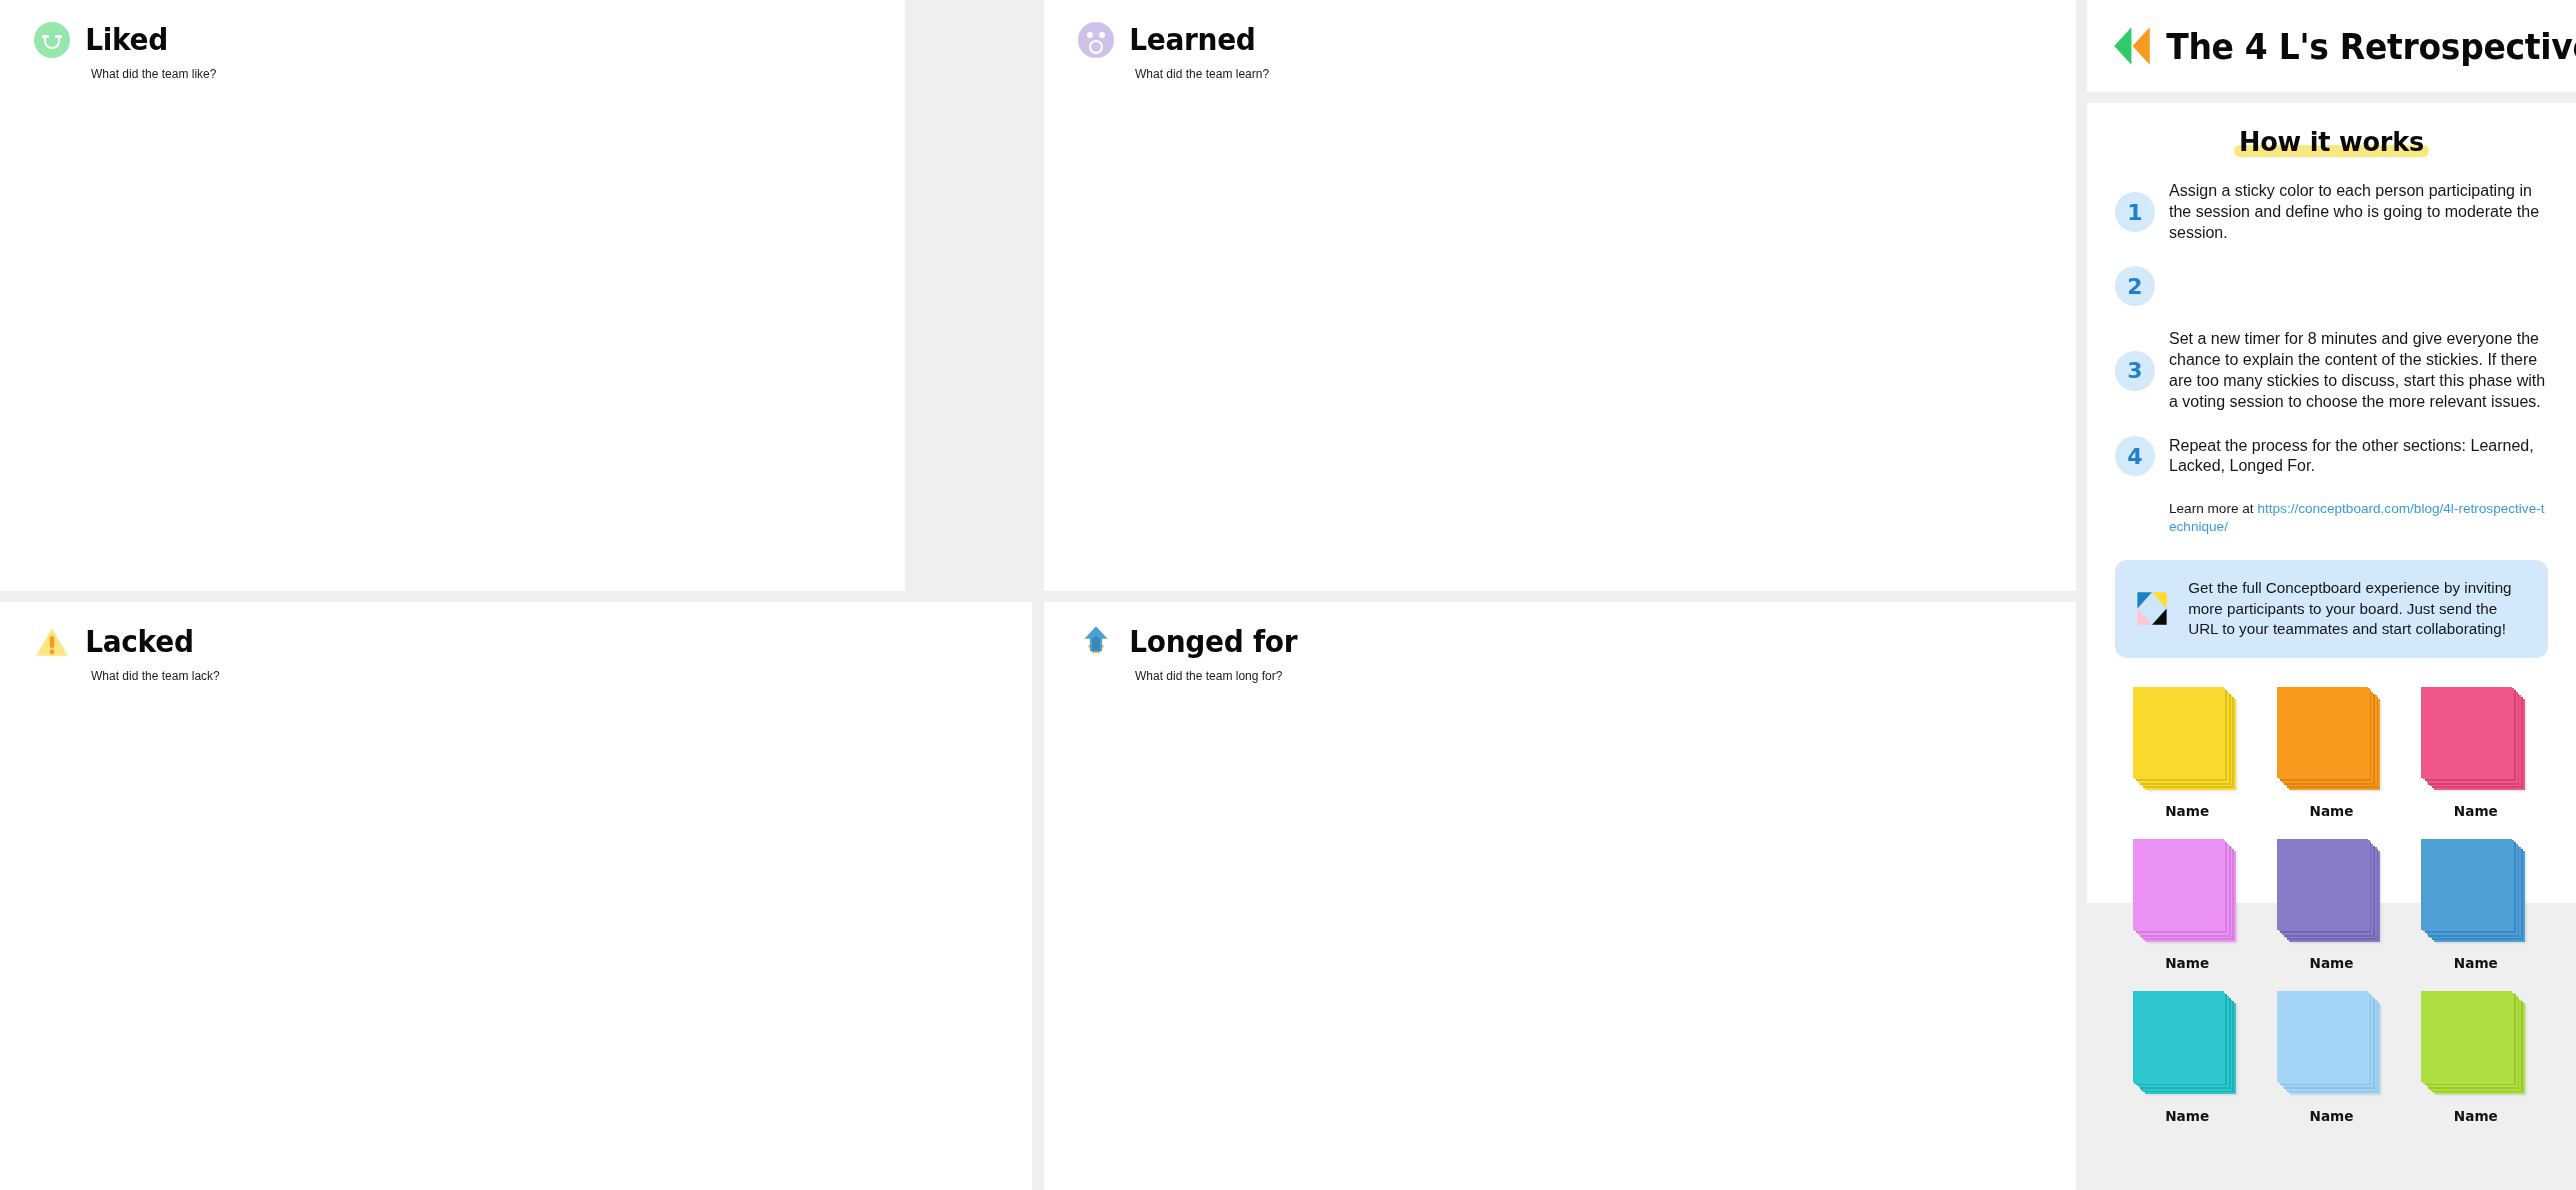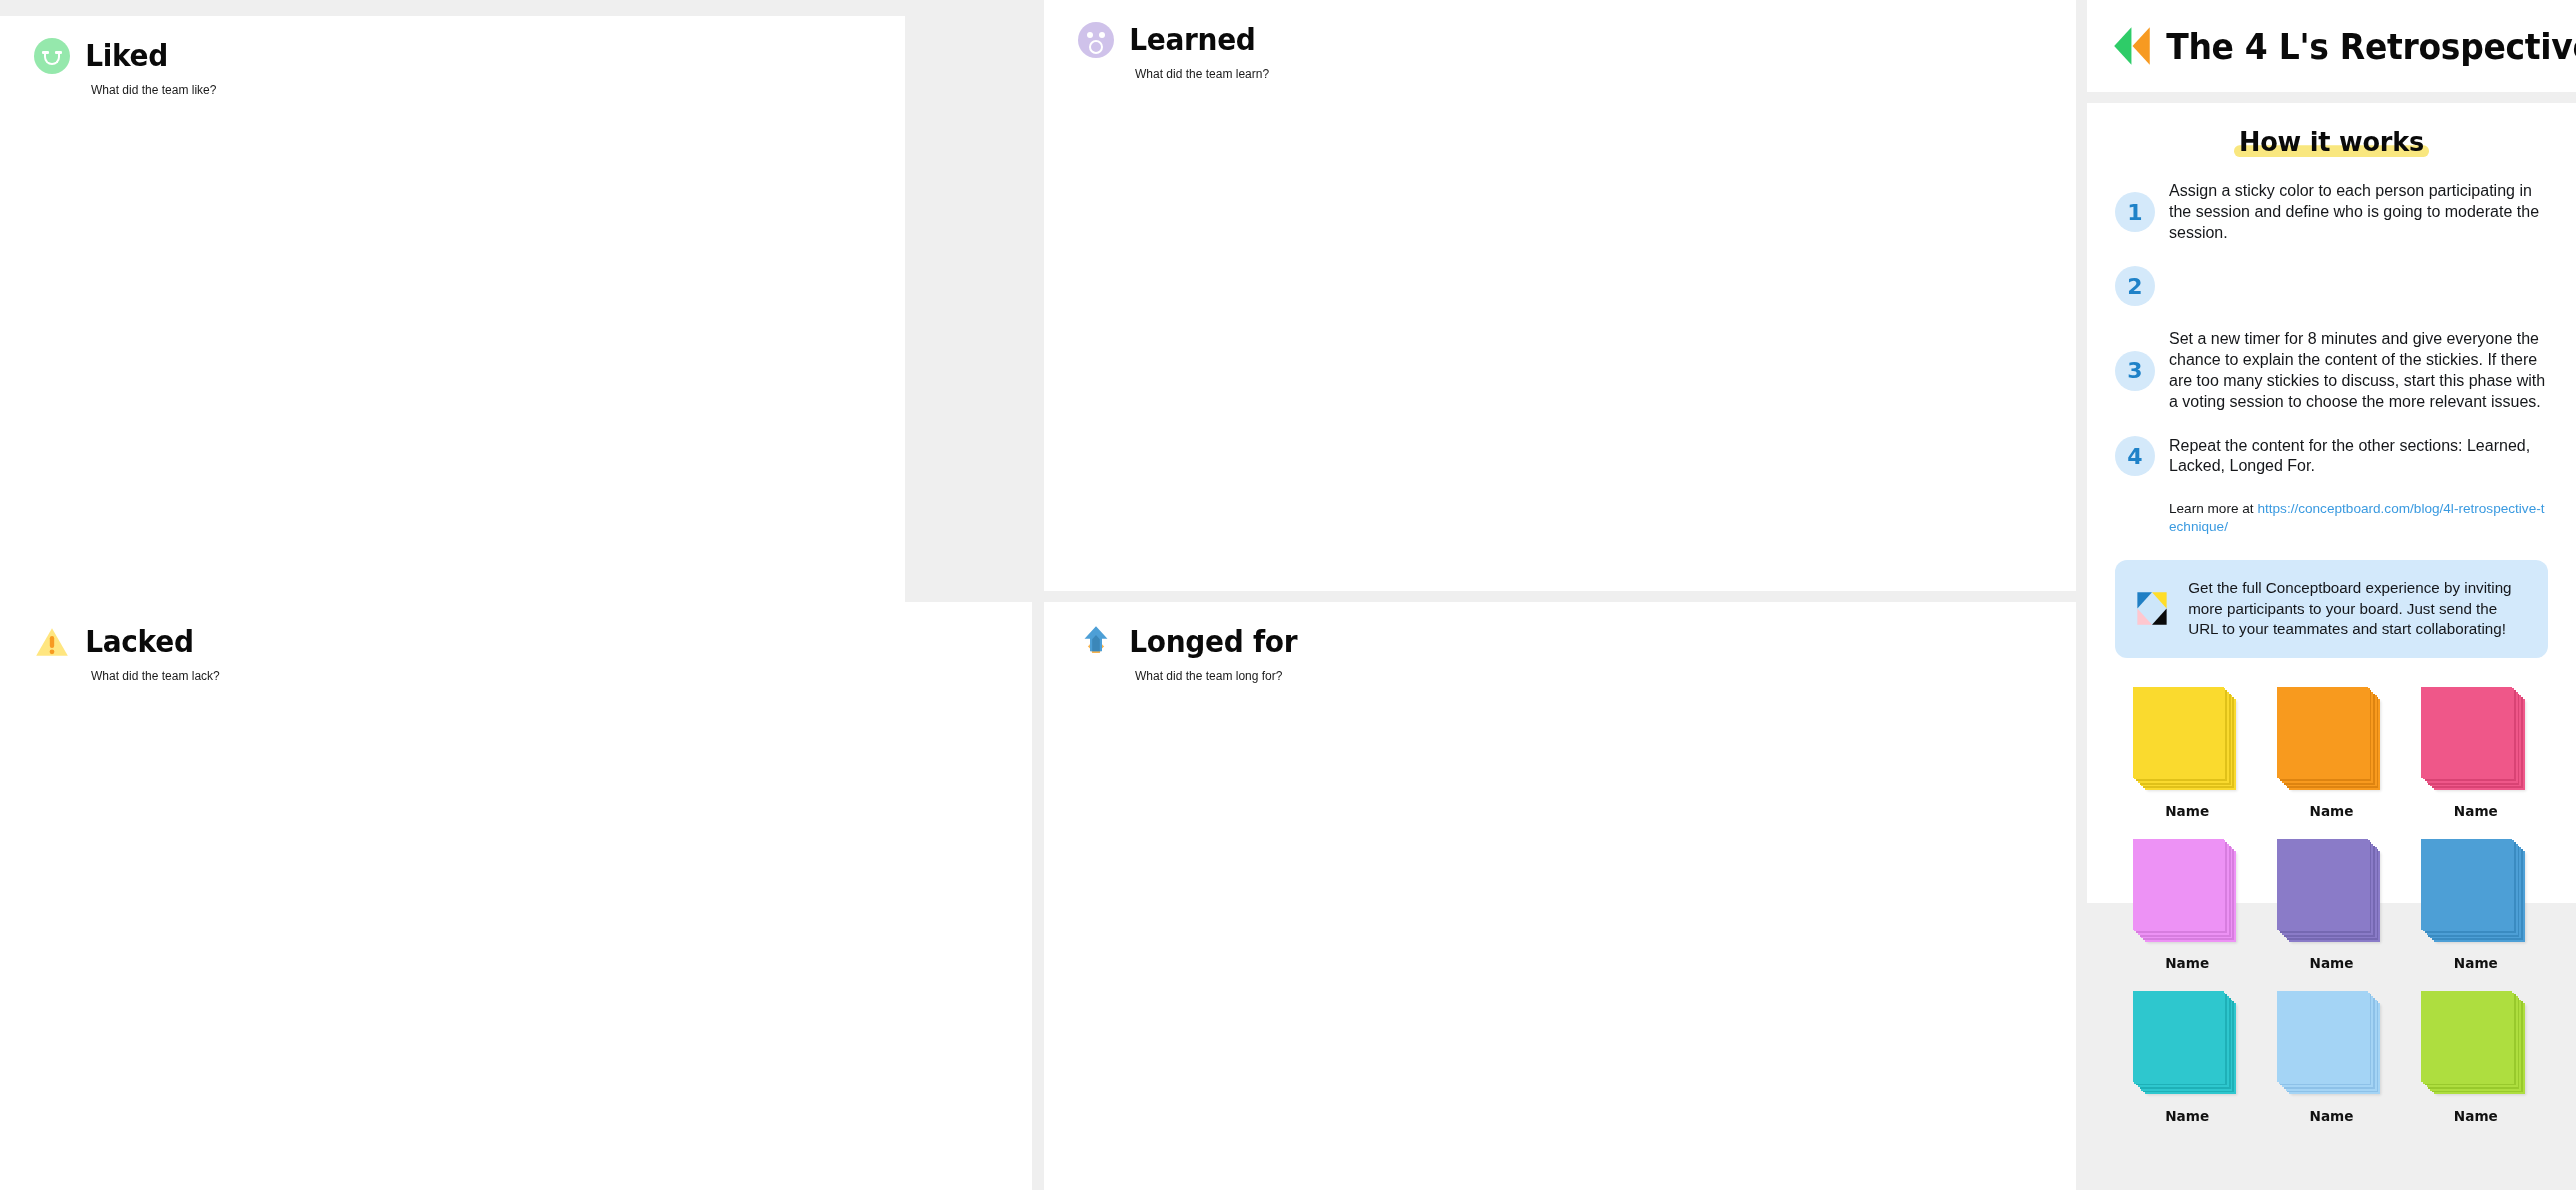--- a/index.html
+++ b/index.html
@@ -17,21 +17,21 @@
     width: 2576px;
     height: 1191px;
     background: #efefef;
   }
 
   
   .quadrant {
     position: absolute;
     background: #ffffff;
   }
-  #q-liked     { left: 0;      top: 16px;      width: 905px; height: 591px; }
+  #q-liked     { left: 0;      top: 0;      width: 905px; height: 591px; }
   #q-learned   { left: 1044px; top: 0;      width: 1032px; height: 591px; }
   #q-lacked    { left: 0;      top: 602px; width: 1032px; height: 589px; }
   #q-longedfor { left: 1044px; top: 602px; width: 1032px; height: 589px; }
 
   .q-head {
     display: flex;
     align-items: center;
     gap: 15.2px;
     padding-left: 34px;
     padding-top: 22px;
@@ -318,21 +318,21 @@
           <div class="step-num">2</div>
         </div>
 
         <div class="step">
           <div class="step-num">3</div>
           <div class="step-text">Set a new timer for 8 minutes and give everyone the chance to explain the content of the stickies. If there are too many stickies to discuss, start this phase with a voting session to choose the more relevant issues.</div>
         </div>
 
         <div class="step">
           <div class="step-num">4</div>
-          <div class="step-text">Repeat the content for the other sections: Learned, Lacked, Longed For.</div>
+          <div class="step-text">Repeat the process for the other sections: Learned, Lacked, Longed For.</div>
         </div>
 
       </div>
 
       <p class="learn-more">
         <span>Learn more at </span><a href="#">https://conceptboard.com/blog/4l-retrospective-technique/</a>
       </p>
 
       <div class="promo">
         <div class="promo-logo">

